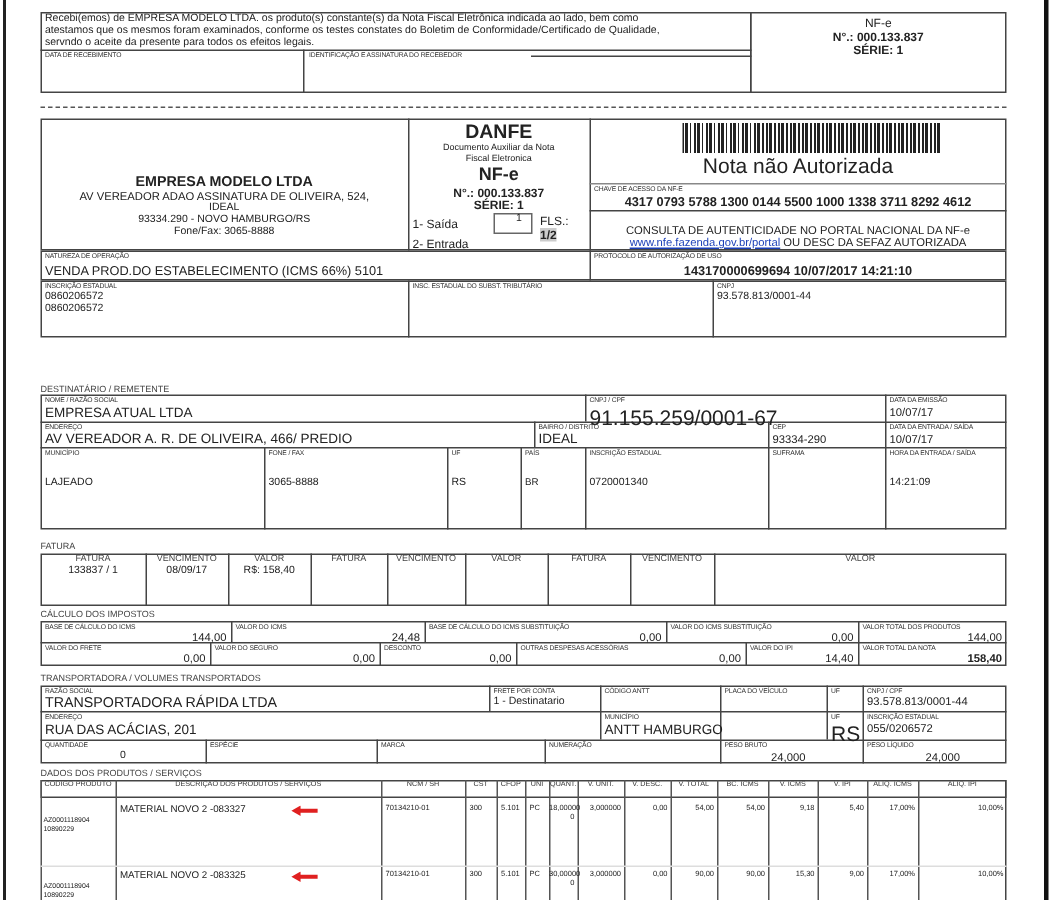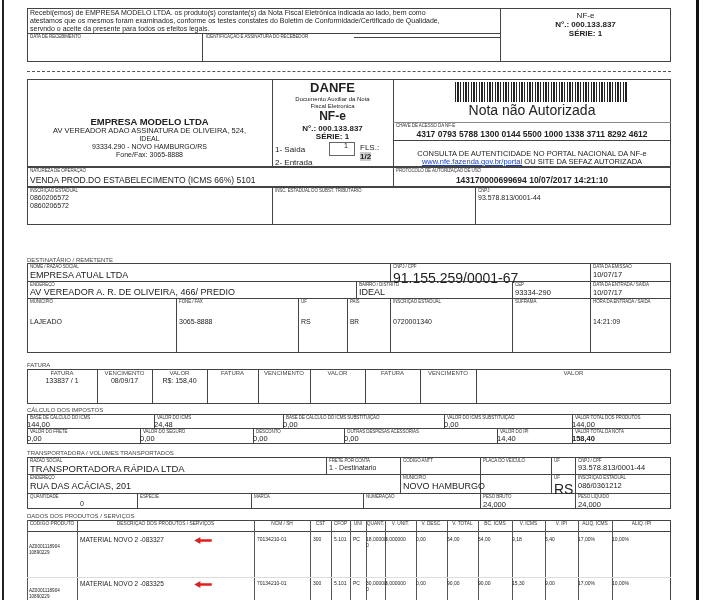--- a/index.html
+++ b/index.html
@@ -7,21 +7,21 @@
   body { font-family: "Liberation Sans", sans-serif; color: #222; position: relative; }
   .frame-left { position: absolute; left: 2px; top: 0; width: 2px; height: 600px; background: #222; }
   .frame-right { position: absolute; left: 696px; top: 0; width: 3px; height: 600px; background: #111; }
   .abs { position: absolute; }
   .box { position: absolute; border: 1px solid #444; }
   .lbl { position: absolute; font-size: 4.5px; letter-spacing: -0.1px; color: #333; text-transform: uppercase; white-space: nowrap; }
   .val { position: absolute; font-size: 9px; color: #222; white-space: nowrap; }
   .small { font-size: 14px; }
   .vline { position: absolute; width: 1px; background: #444; }
   .hline { position: absolute; height: 1px; background: #444; }
-  .right { text-align: left; }
+  .right { text-align: right; }
   .center { text-align: center; }
   .bold { font-weight: bold; }
   .section-title { position: absolute; font-size: 6px; color: #444; text-transform: uppercase; white-space: nowrap; }
   .dashed { position: absolute; left: 27px; top: 71px; width: 644px; border-top: 1px dashed #555; }
   .barcode { position: absolute; left: 455px; top: 82px; width: 172px; height: 20px;
      background: repeating-linear-gradient(90deg, #222 0 1px, #fff 1px 2px, #222 2px 4px, #fff 4px 5px, #222 5px 6px, #fff 6px 8px); }
   .arrow { position: absolute; width: 20px; height: 8px; }
   .prod-head { position: absolute; font-size: 4.8px; color: #333; text-align: center; text-transform: uppercase; line-height: 6px; }
   .prod-cell { position: absolute; font-size: 5px; color: #222; white-space: nowrap; }
   a.link { color: #1a3fb8; text-decoration: underline; }
@@ -70,21 +70,21 @@
 <div class="val" style="left:360px;top:143px;font-size:8px;">FLS.:</div>
 <div class="val bold" style="left:360px;top:152px;font-size:8px;background:#ccc;">1/2</div>
 
 <div class="barcode"></div>
 <div class="val center" style="left:393px;top:102px;width:278px;font-size:14px;">Nota não Autorizada</div>
 <div class="hline" style="left:393px;top:122px;width:278px;background:#888;"></div>
 <div class="lbl" style="left:396px;top:123px;">CHAVE DE ACESSO DA NF-E</div>
 <div class="val center bold" style="left:393px;top:129px;width:278px;font-size:8.5px;">4317 0793 5788 1300 0144 5500 1000 1338 3711 8292 4612</div>
 <div class="hline" style="left:393px;top:140px;width:278px;"></div>
 <div class="val center" style="left:393px;top:149px;width:278px;font-size:7.5px;">CONSULTA DE AUTENTICIDADE NO PORTAL NACIONAL DA NF-e</div>
-<div class="val center" style="left:393px;top:157px;width:278px;font-size:7.5px;"><a class="link" href="#">www.nfe.fazenda.gov.br/portal</a><span> OU SITE DA SEFAZ AUTORIZADA</span></div>
+<div class="val center" style="left:393px;top:157px;width:278px;font-size:7.5px;"><a class="link" href="#">www.nfe.fazenda.gov.br/portal</a><span> OU DESC DA SEFAZ AUTORIZADA</span></div>
 
 <div class="box" style="left:27px;top:167px;width:644px;height:20px;"></div>
 <div class="vline" style="left:393px;top:167px;height:20px;"></div>
 <div class="lbl" style="left:30px;top:168px;">NATUREZA DE OPERAÇÃO</div>
 <div class="val" style="left:30px;top:175px;font-size:8.5px;">VENDA PROD.DO ESTABELECIMENTO (ICMS 66%) 5101</div>
 <div class="lbl" style="left:396px;top:168px;">PROTOCOLO DE AUTORIZAÇÃO DE USO</div>
 <div class="val center bold" style="left:393px;top:175px;width:278px;font-size:8.5px;">143170000699694 10/07/2017 14:21:10</div>
 <div class="box" style="left:27px;top:187px;width:644px;height:38px;"></div>
 <div class="vline" style="left:272px;top:187px;height:38px;"></div>
 <div class="vline" style="left:475px;top:187px;height:38px;"></div>
@@ -223,25 +223,25 @@
 <div class="lbl" style="left:329px;top:458px;">FRETE POR CONTA</div>
 <div class="val small" style="left:329px;top:464px;font-size:7px;">1 - Destinatario</div>
 <div class="lbl" style="left:403px;top:458px;">CÓDIGO ANTT</div>
 <div class="lbl" style="left:483px;top:458px;">PLACA DO VEÍCULO</div>
 <div class="lbl" style="left:554px;top:458px;">UF</div>
 <div class="lbl" style="left:578px;top:458px;">CNPJ / CPF</div>
 <div class="val small" style="left:578px;top:463px;font-size:7.5px;">93.578.813/0001-44</div>
 <div class="lbl" style="left:30px;top:475px;">ENDEREÇO</div>
 <div class="val" style="left:30px;top:481px;">RUA DAS ACÁCIAS, 201</div>
 <div class="lbl" style="left:403px;top:475px;">MUNICÍPIO</div>
-<div class="val" style="left:403px;top:481px;">NOVO HAMBURGO</div>
+<div class="val" style="left:403px;top:481px;">ANTT HAMBURGO</div>
 <div class="lbl" style="left:554px;top:475px;">UF</div>
 <div class="val small" style="left:554px;top:481px;">RS</div>
 <div class="lbl" style="left:578px;top:475px;">INSCRIÇÃO ESTADUAL</div>
-<div class="val small" style="left:578px;top:481px;font-size:7.5px;">086/0361212</div>
+<div class="val small" style="left:578px;top:481px;font-size:7.5px;">055/0206572</div>
 <div class="lbl" style="left:30px;top:494px;">QUANTIDADE</div>
 <div class="val small" style="left:80px;top:500px;font-size:7px;">0</div>
 <div class="lbl" style="left:140px;top:494px;">ESPÉCIE</div>
 <div class="lbl" style="left:254px;top:494px;">MARCA</div>
 <div class="lbl" style="left:366px;top:494px;">NUMERAÇÃO</div>
 <div class="lbl" style="left:483px;top:494px;">PESO BRUTO</div>
 <div class="val small right" style="left:483px;top:500px;width:54px;font-size:7.5px;">24,000</div>
 <div class="lbl" style="left:578px;top:494px;">PESO LÍQUIDO</div>
 <div class="val small right" style="left:578px;top:500px;width:62px;font-size:7.5px;">24,000</div>
 

